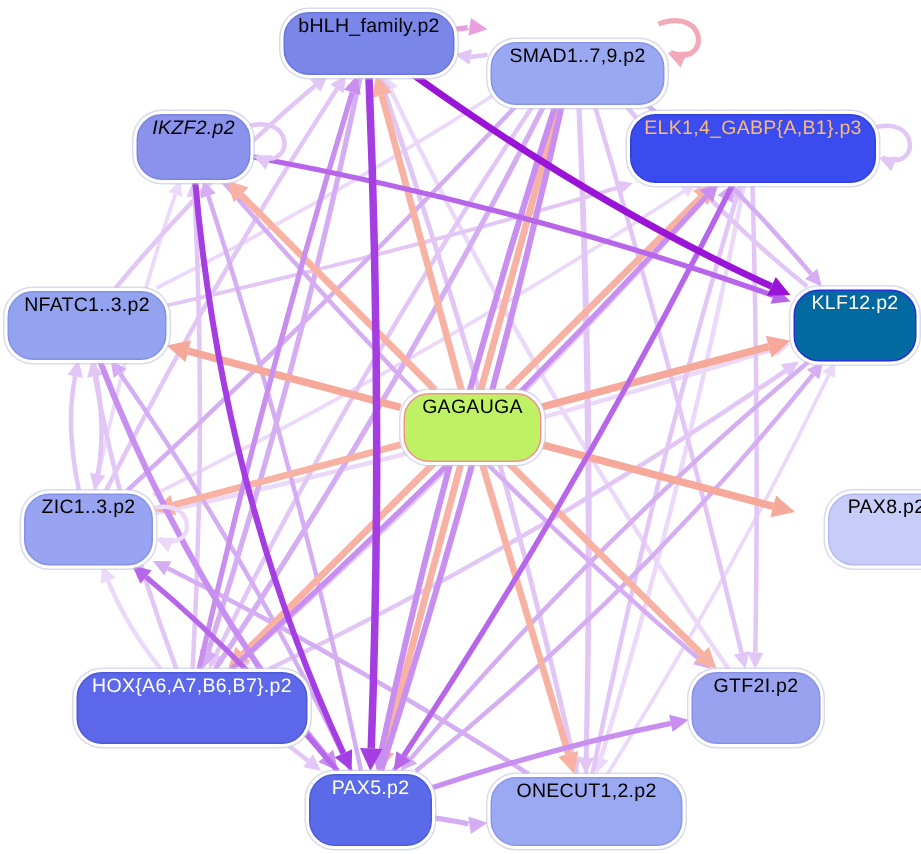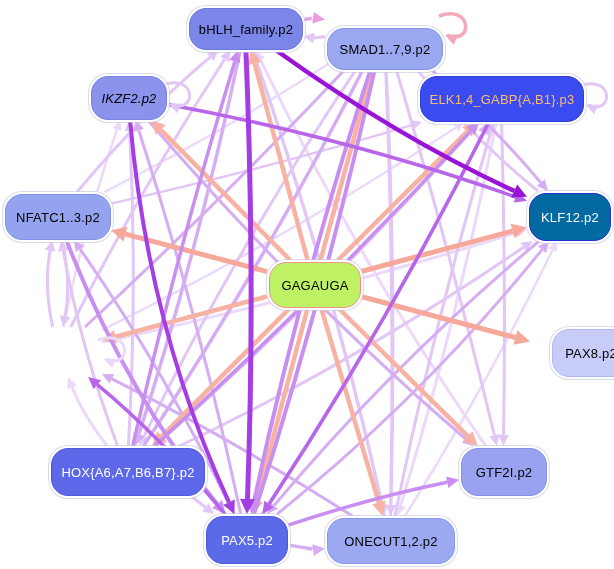--- a/index.html
+++ b/index.html
@@ -3,21 +3,21 @@
 <meta charset="utf-8">
 <style>
   html,body{margin:0;padding:0;background:#ffffff;}
   .stage{
     position:relative;width:614px;height:569px;background:#ffffff;overflow:hidden;
     font-family:"Liberation Sans", sans-serif;
   }
   #edge-svg{position:absolute;left:0;top:0;width:614px;height:569px;}
   #node-layer{position:absolute;left:0;top:0;width:614px;height:569px;}
   .node{
-    position:absolute;display:flex;align-items:center;justify-content:center;
+    position:absolute;display:flex;align-items:flex-start;justify-content:center;
     border-radius:17px;font-size:13px;letter-spacing:0.2px;white-space:nowrap;
     box-shadow:0 0 0 2px #ffffff, 0 0 0 3px rgba(196,198,224,0.65);
     cursor:pointer;
   }
   .node span{pointer-events:none;}
 </style>
 </head>
 <body>
 
 <div class="stage">
@@ -176,20 +176,23 @@
       </div>
       <div class="node" style="left: 5px; top: 194px; width: 104px; height: 44px; background: rgb(147, 163, 239); color: rgb(0, 0, 0); border: 1px solid rgb(130, 146, 228);">
         <span>NFATC1..3.p2</span>
       </div>
       <div class="node" style="left: 529px; top: 193px; width: 80px; height: 46px; background: #0369a1; color: rgb(255, 255, 255); border: 1px solid rgb(35, 49, 214);">
         <span>KLF12.p2</span>
       </div>
       <div class="node" style="left: 269px; top: 262px; width: 90px; height: 44px; background: #bef264; color: rgb(0, 0, 0); border: 1px solid rgb(240, 147, 141);">
         <span>GAGAUGA</span>
       </div>
+      <div class="node" style="left: 16px; top: 329px; width: 84px; height: 46px; background: rgb(152, 163, 241); color: rgb(0, 0, 0); border: 1px solid rgb(134, 145, 230);">
+        <span>ZIC1..3.p2</span>
+      </div>
       <div class="node" style="left: 532px; top: 329px; width: 76px; height: 46px; background: rgb(199, 204, 248); color: rgb(0, 0, 0); border: 1px solid rgb(179, 185, 240); margin-left: 20px;">
         <span>PAX8.p2</span>
       </div>
       <div class="node" style="left: 51px; top: 448px; width: 152px; height: 46px; background: rgb(92, 104, 233); color: rgb(255, 255, 255); border: 1px solid rgb(77, 89, 216);">
         <span>HOX{A6,A7,B6,B7}.p2</span>
       </div>
       <div class="node" style="left: 461px; top: 448px; width: 84px; height: 46px; background: rgb(153, 162, 238); color: rgb(0, 0, 0); border: 1px solid rgb(135, 144, 228);">
         <span>GTF2I.p2</span>
       </div>
       <div class="node" style="left: 206px; top: 516px; width: 80px; height: 46px; background: rgb(90, 106, 233); color: rgb(255, 255, 255); border: 1px solid rgb(76, 91, 216);">

